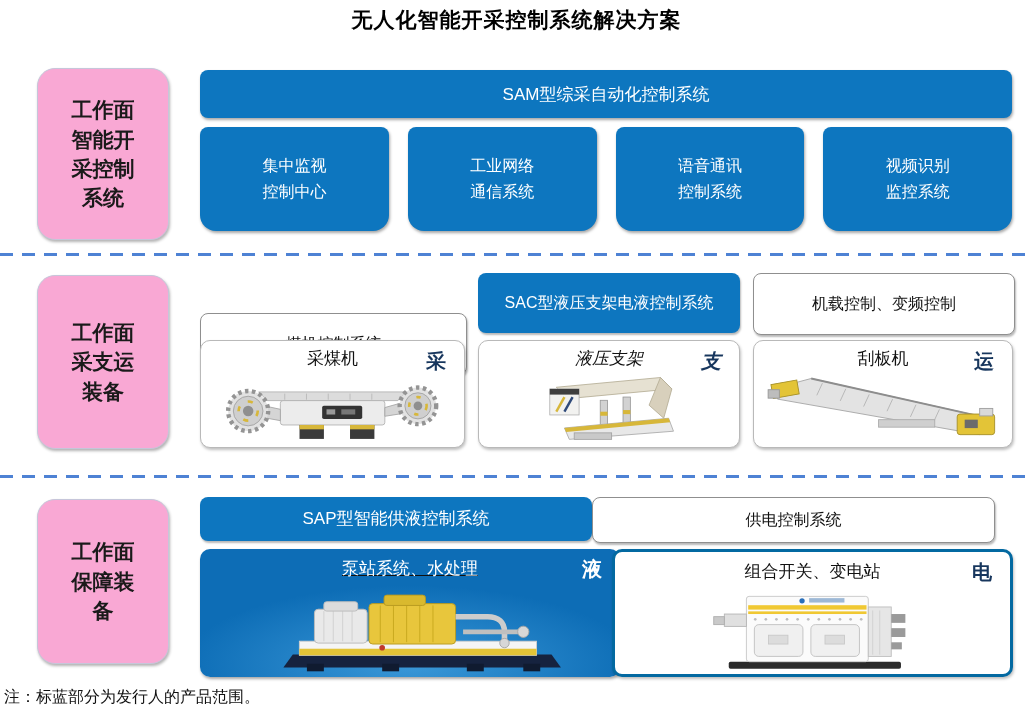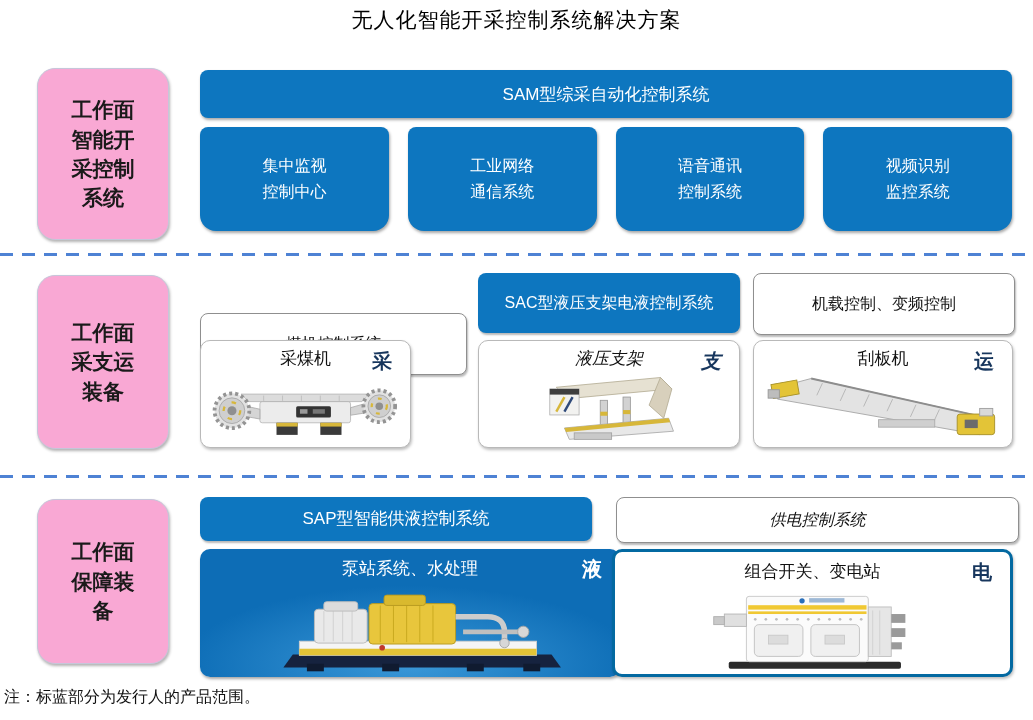--- a/index.html
+++ b/index.html
@@ -2,21 +2,21 @@
 <html><head>
 <meta charset="utf-8">
 <style>
   html,body{margin:0;padding:0;background:#fff;}
   .canvas{
     position:relative;width:1033px;height:720px;background:#fff;overflow:hidden;
     font-family:"Liberation Sans","DejaVu Sans",sans-serif;color:#111;
   }
   .page-title{
     position:absolute;top:6px;left:0;width:100%;text-align:center;
-    font-size:21px;font-weight:normal;letter-spacing:1px;color:#000;margin:0;
+    font-size:21px;font-weight:bold;letter-spacing:1px;color:#000;margin:0;
   }
   
   .label-box{
     position:absolute;left:37px;width:130px;
     background:#f9a8d4;border:1px solid #c6c6da;border-radius:18px;
     box-shadow:1px 2px 3px rgba(0,0,0,.3);
     display:flex;flex-direction:column;align-items:center;justify-content:center;
     font-size:21px;font-weight:600;line-height:1.4;color:#1a1a1a;text-align:center;
   }
   .lb1{top:68px;height:170px;}
@@ -46,39 +46,39 @@
     box-shadow:1px 2px 2px rgba(0,0,0,.28);
   }
   .hdr-white{background:#fff;border:1px solid #8f8f8f;color:#111;}
   .hdr-blue{border:none;}
   .r2h{top:273px;height:60px;}
   .r2h1{left:200px;width:265px;margin-top:40px;}
   .r2h2{left:478px;width:262px;padding:0 8px;box-sizing:border-box;}
   .r2h3{left:753px;width:260px;}
   .r3h{top:497px;height:44px;}
   .r3h1{left:200px;width:392px;font-size:17px;}
-  .r3h2{left:616px;width:401px;font-style:italic;}
+  .r3h2{left:592px;width:401px;}
   
   .equip-box{
     position:absolute;background:#fff;border:1px solid #b9b9b9;border-radius:10px;
     box-shadow:1px 2px 3px rgba(0,0,0,.25);box-sizing:border-box;padding-top:6px;overflow:hidden;
   }
   .r2b{top:340px;height:108px;}
-  .r2b1{left:200px;width:211px;}
+  .r2b1{left:200px;width:265px;}
   .r2b2{left:478px;width:262px;font-style:italic;}
   .r2b3{left:753px;width:260px;}
   .equip-name{display:block;text-align:center;font-size:17px;color:#111;}
   .equip-tag{position:absolute;right:18px;top:7px;font-size:20px;font-weight:bold;color:#17365d;}
   .equip-art{position:absolute;left:0;right:0;bottom:0;top:28px;display:flex;align-items:center;justify-content:center;}
   .equip-art svg{width:94%;height:96%;}
   
   .panel{position:absolute;top:549px;height:128px;border-radius:10px;box-sizing:border-box;padding-top:8px;overflow:hidden;}
   .panel1{left:200px;width:420px;
     background:radial-gradient(ellipse 75% 85% at 50% 90%, #3a98d8 0%, #0d6db6 72%);
-    box-shadow:1px 2px 3px rgba(0,0,0,.35);}
+    box-shadow:1px 2px 3px rgba(0,0,0,.35);text-decoration:underline;}
   .panel2{left:612px;width:401px;background:#fff;border:3px solid #0369a1;box-shadow:1px 2px 3px rgba(0,0,0,.25);}
   .panel .equip-name{font-size:17px;}
   .panel1 .equip-name{color:#fff;}
   .panel1 .equip-tag{color:#fff;}
   .panel .equip-art{top:30px;}
   .note{
     position:absolute;left:4px;top:687px;font-size:16px;color:#111;
     font-family:"Liberation Serif","DejaVu Serif",serif;
   }
 </style>

